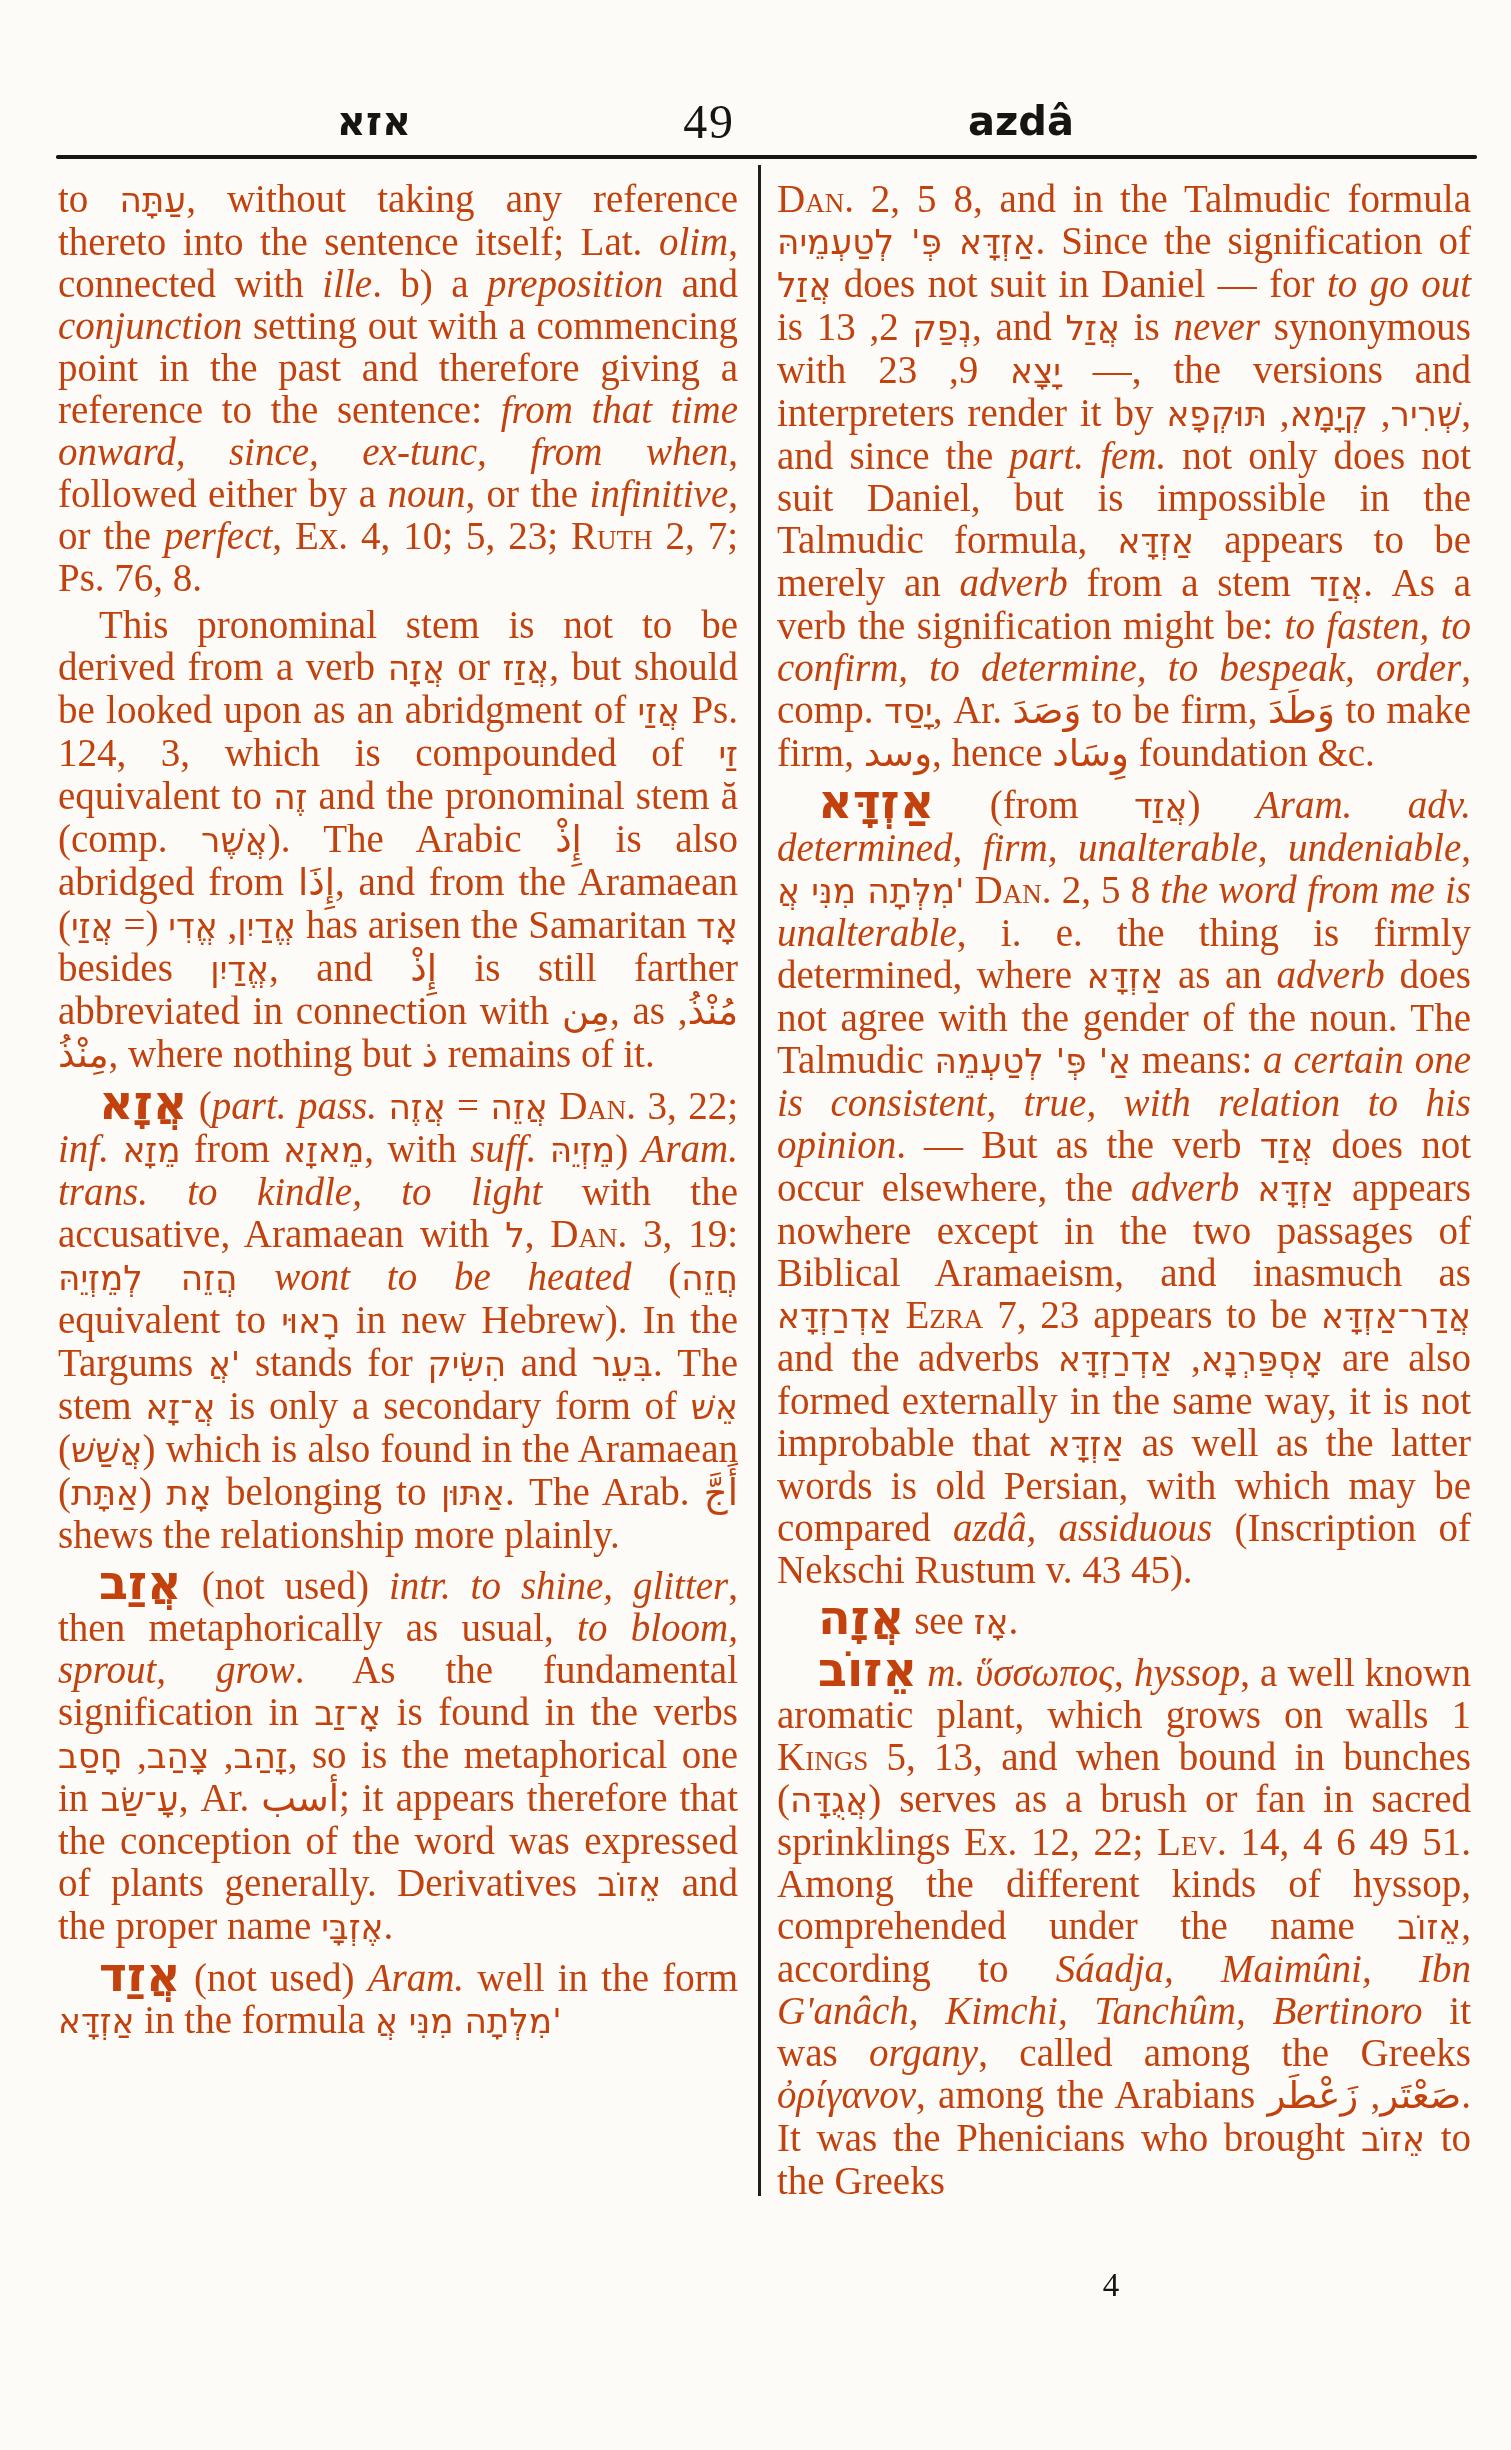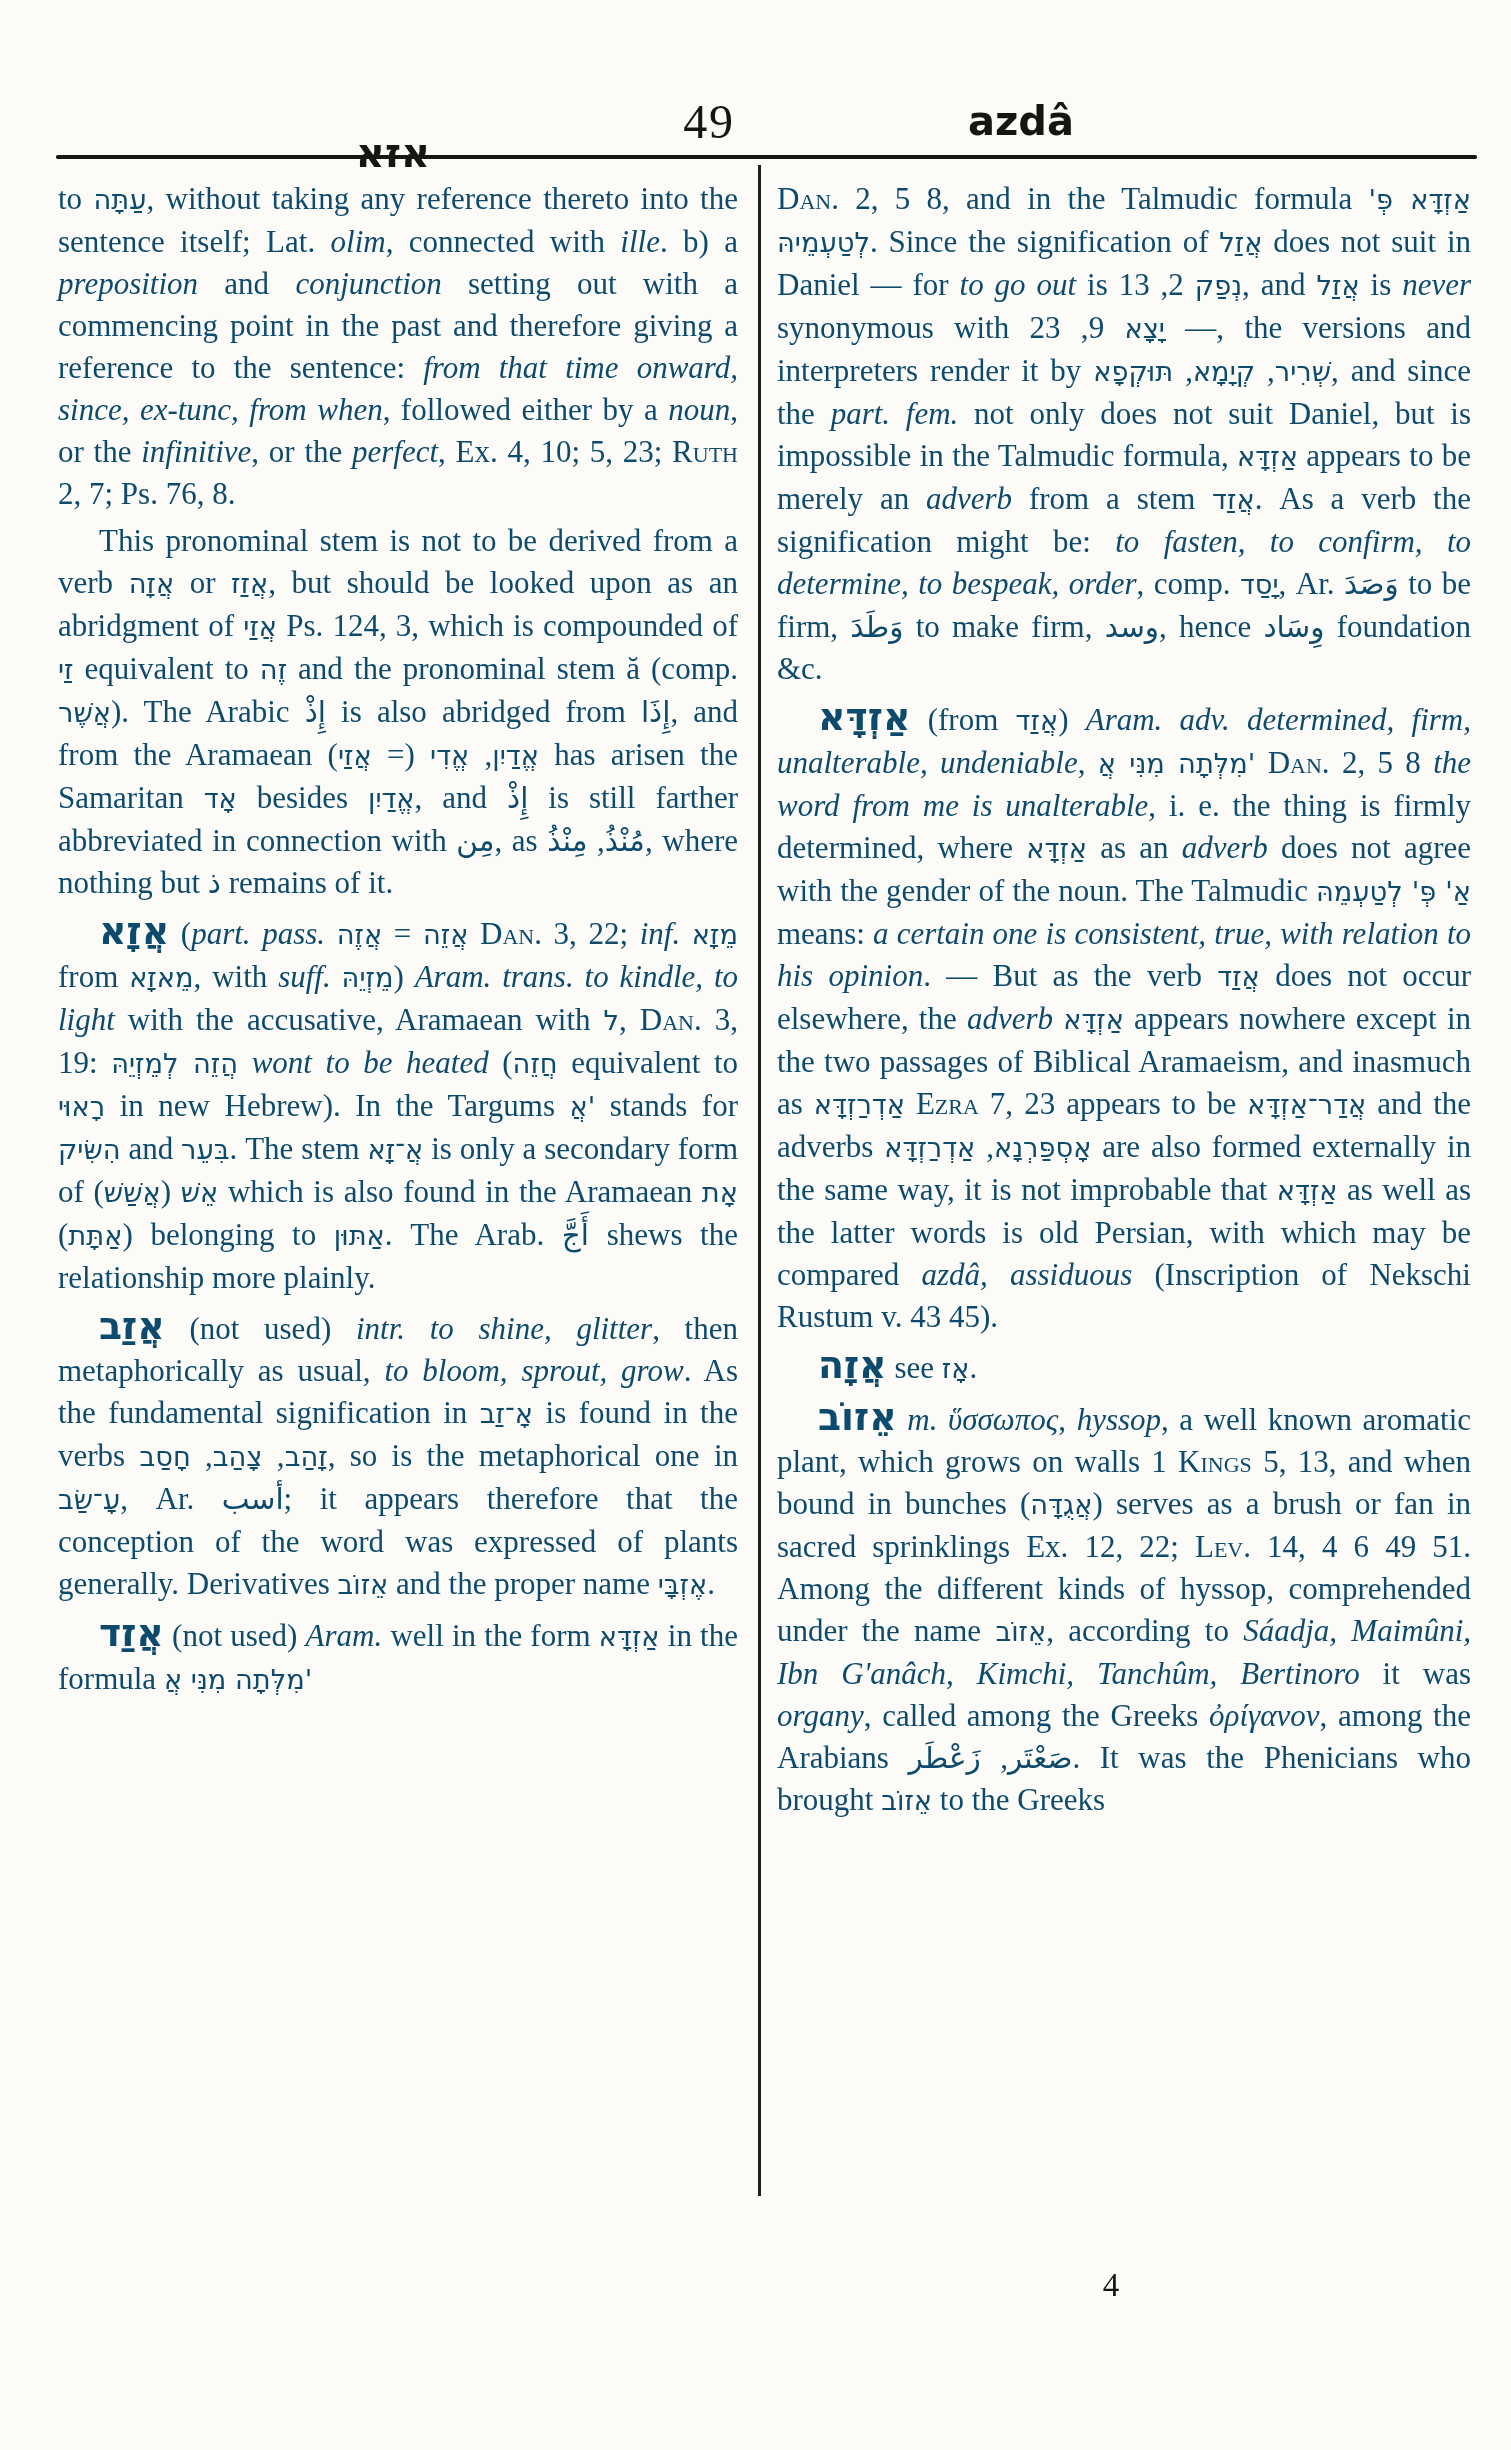--- a/index.html
+++ b/index.html
@@ -10,36 +10,36 @@
     background:#fcfbf7;
     color:#171511;
     font-family:"Liberation Serif","DejaVu Serif",serif;
     overflow:hidden;
   }
   .running-head{position:absolute;top:94px;height:58px;}
   .catchword{
     font-family:"DejaVu Sans","Liberation Serif",sans-serif;
     font-weight:bold;font-size:40px;line-height:54px;text-align:center;
   }
-  .catch-left{left:321px;width:144px;margin-top:32px;}
+  .catch-left{left:302px;width:144px;}
   .catch-right{left:949px;width:144px;}
   .page-number{left:664px;width:90px;font-size:48px;line-height:56px;text-align:center;letter-spacing:1.8px;}
   .head-rule{
     position:absolute;left:56px;top:155px;width:1421px;height:3.6px;
     background:#181613;border-radius:1.8px;
   }
   .col-divider{
     position:absolute;left:758px;top:165px;width:2.7px;height:2031px;
     background:#201e1a;
   }
   .col{
     position:absolute;top:178px;
-    font-size:31px;line-height:42px;
+    font-size:39px;line-height:42px;
     text-align:justify;
-    color:#0c4a6e;
+    color:#c2410c;
   }
   .col-left{left:58px;width:680px;}
   .col-right{left:777px;width:694px;}
   .para{margin:0 0 5.4px 0;}
   .para.indent{text-indent:41px;}
   .para.entry{margin-top:6px;}
   .it{font-style:italic;}
   .sc{font-variant:small-caps;}
   .gr{font-style:italic;}
   .he{font-family:"DejaVu Sans","Liberation Sans",sans-serif;font-size:0.88em;}

